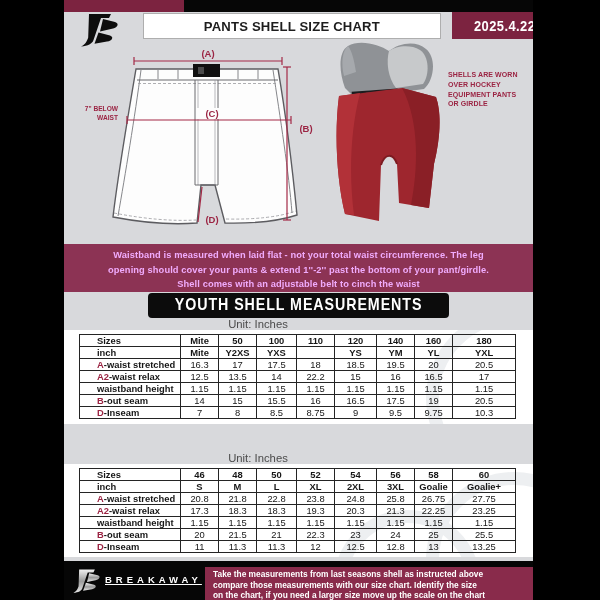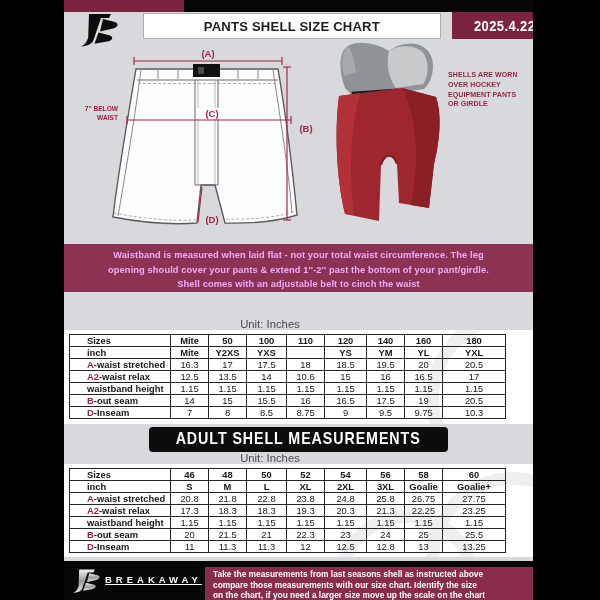--- a/index.html
+++ b/index.html
@@ -29,30 +29,30 @@
   
   .infobanner{left:0;top:244px;width:469px;height:48px;background:#8c3354;color:#f0abfc;
               text-align:center;padding-top:4px;box-sizing:border-box;}
   .infobanner .lines{display:inline-block;transform:scaleX(.95);font-size:9.8px;font-weight:700;line-height:14.6px;letter-spacing:.1px;}
 
   
   .bannerwrap{left:0;width:469px;text-align:center;}
   .bw1{top:293px;} .bw2{top:427px;}
   .banner-box{display:inline-block;background:#0c0c0c;border-radius:4px;padding:3px 16px 4px 16px;}
   .banner-box span{color:#fff;font-size:15.5px;font-weight:700;letter-spacing:1px;display:inline-block;transform:scale(.92,1.08);}
-  .unit{left:12px;width:388px;text-align:center;color:#4b4b4b;font-size:11.3px;}
+  .unit{left:0;width:388px;text-align:center;color:#4b4b4b;font-size:11.3px;}
   .u1{top:318px;} .u2{top:452px;}
 
   
   .panel{left:0;width:469px;background:#fff;overflow:hidden;}
   .p1{top:330px;height:94px;} .p2{top:464px;height:93px;}
   .wm{position:absolute;border:13px solid #edeff1;border-radius:50%;}
 
   
-  table.meas{position:absolute;left:5px;width:436px;border-collapse:collapse;table-layout:fixed;
+  table.meas{position:absolute;left:15px;width:436px;border-collapse:collapse;table-layout:fixed;
              background:transparent;}
   .t1{top:334px;} .t2{top:468px;}
   table.meas td{border:1px solid #242424;border-top-width:1.4px;border-bottom-width:1.4px;
                 height:11px;line-height:11px;padding:0 1px;font-size:9.4px;color:#161616;
                 white-space:nowrap;overflow:hidden;}
   table.meas td.lbl{text-align:left;padding-left:17px;font-weight:700;}
   table.meas td.val{text-align:center;}
   table.meas td.bold{font-weight:700;margin-top:24px;}
   table.meas .pfx{color:#9b2443;font-weight:700;}
 
@@ -155,20 +155,25 @@
         <div>SHELLS ARE WORN</div>
         <div>OVER HOCKEY</div>
         <div>EQUIPMENT PANTS</div>
         <div>OR GIRDLE</div>
       </div>
 
     <div class="abs infobanner">
       <div class="lines"><div>Waistband is measured when laid flat - not your total waist circumference. The leg</div><div>opening should cover your pants &amp; extend 1''-2'' past the bottom of your pant/girdle.</div><div>Shell comes with an adjustable belt to cinch the waist</div></div>
     </div>
 
+    <div class="abs bannerwrap bw1">
+      <div class="banner-box">
+        <span>YOUTH SHELL MEASUREMENTS</span>
+      </div>
+    </div>
     <div class="abs unit u1">Unit: Inches</div>
     <div class="abs panel p1">
       <div class="wm" style="left:362px;top:-20px;width:150px;height:150px;"></div>
     </div>
     <table class="meas t1" id="youth-table">
         <colgroup>
           <col style="width: 101px;">
           <col style="width: 38px;">
           <col style="width: 38px;">
           <col style="width: 40px;">
@@ -210,21 +215,21 @@
             <td class="val">18.5</td>
             <td class="val">19.5</td>
             <td class="val">20</td>
             <td class="val">20.5</td>
           </tr>
           <tr>
             <td class="lbl"><span class="pfx">A2</span>-waist relax</td>
             <td class="val">12.5</td>
             <td class="val">13.5</td>
             <td class="val">14</td>
-            <td class="val">10.6</td>
+            <td class="val">22.2</td>
             <td class="val">15</td>
             <td class="val">16</td>
             <td class="val">16.5</td>
             <td class="val">17</td>
           </tr>
           <tr>
             <td class="lbl">waistband height</td>
             <td class="val">1.15</td>
             <td class="val">1.15</td>
             <td class="val">1.15</td>
@@ -252,25 +257,20 @@
             <td class="val">8.5</td>
             <td class="val">8.75</td>
             <td class="val">9</td>
             <td class="val">9.5</td>
             <td class="val">9.75</td>
             <td class="val">10.3</td>
           </tr>
         </tbody>
       </table>
 
-    <div class="abs bannerwrap bw2">
-      <div class="banner-box">
-        <span>ADULT SHELL MEASUREMENTS</span>
-      </div>
-    </div>
     <div class="abs unit u2">Unit: Inches</div>
     <div class="abs panel p2">
       <div class="wm" style="left:362px;top:8px;width:150px;height:150px;"></div>
       <div class="wm" style="left:270px;top:46px;width:120px;height:120px;"></div>
     </div>
     <table class="meas t2" id="adult-table">
         <colgroup>
           <col style="width: 101px;">
           <col style="width: 38px;">
           <col style="width: 38px;">

